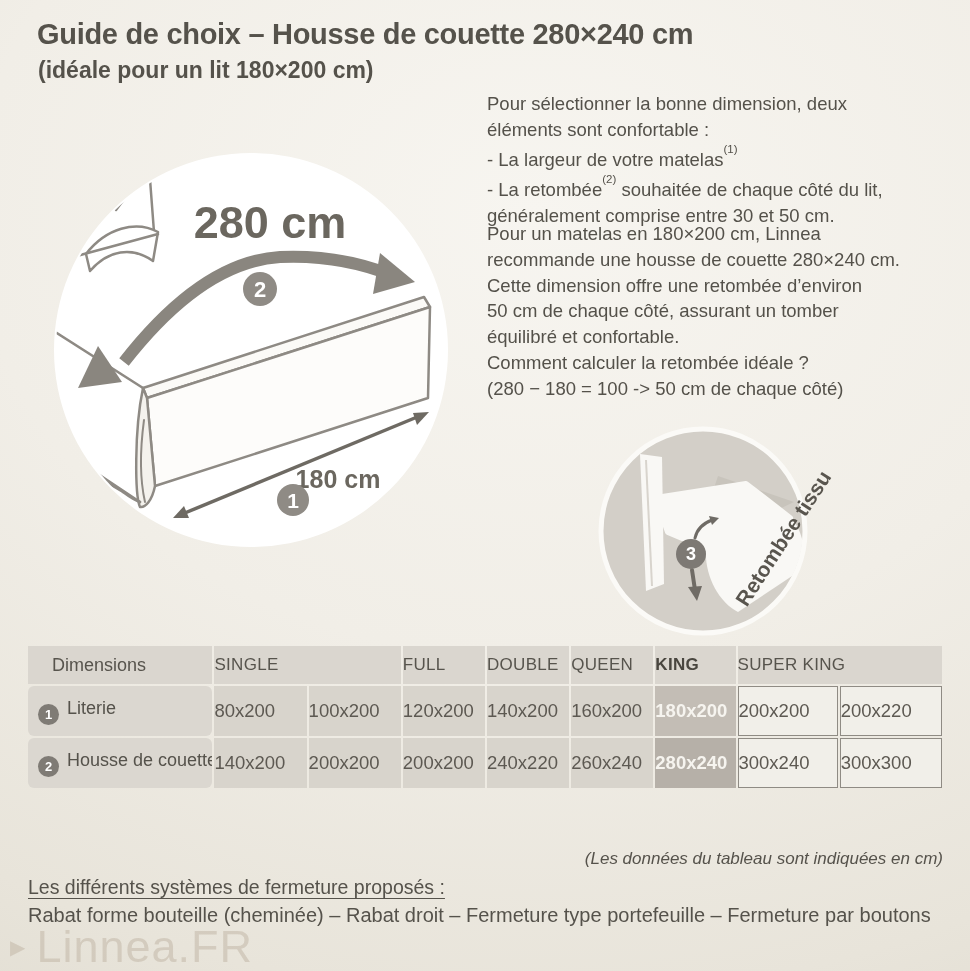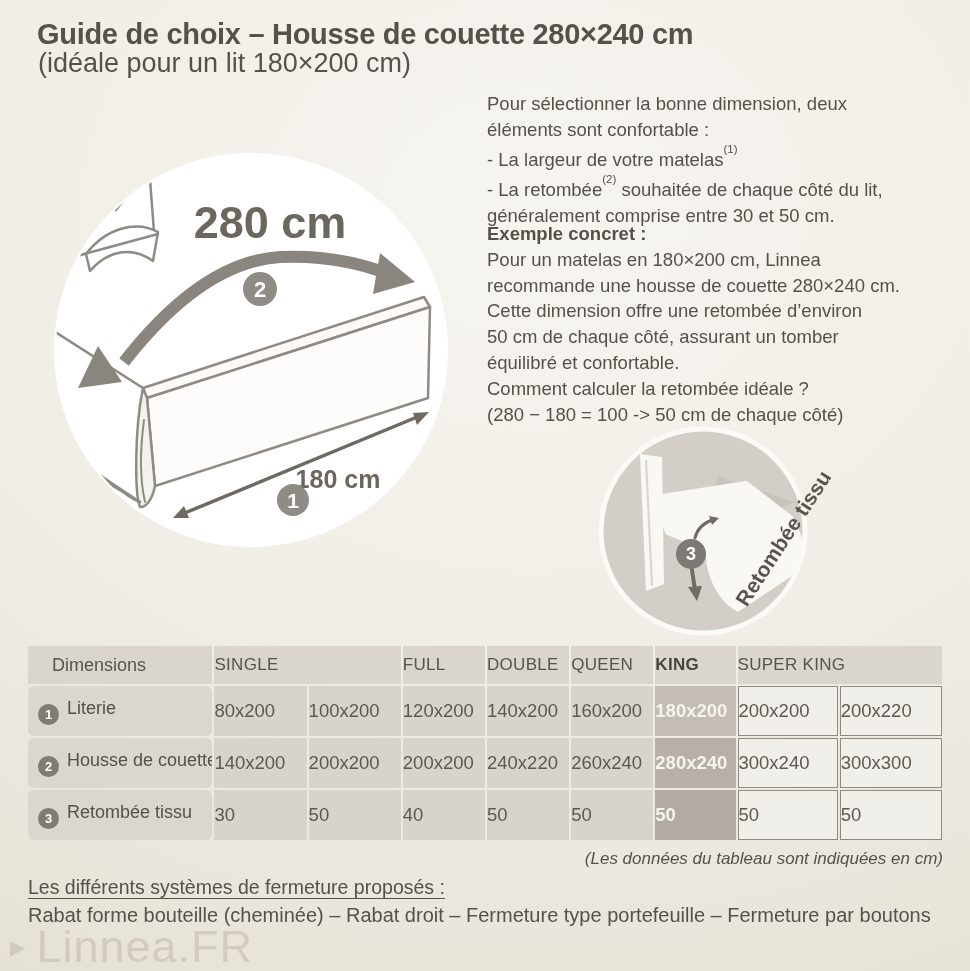--- a/index.html
+++ b/index.html
@@ -10,21 +10,21 @@
     overflow:hidden;
   }
   .canvas {
     position:relative; width:970px; height:971px; overflow:hidden;
     background: radial-gradient(120% 95% at 55% 22%, #f7f5f0 0%, #f1eee7 48%, #e8e4da 85%, #e2ded3 100%);
   }
   .abs { position:absolute; }
 
   
   .title { left:37px; top:18px; font-size:29px; font-weight:700; color:#55524b; letter-spacing:-0.3px; }
-  .subtitle { left:38px; top:48px; font-size:27px; font-weight:400; color:#55524b; }
+  .subtitle { left:38px; top:57px; font-size:23px; font-weight:700; color:#55524b; }
 
   
   .intro { left:487px; top:91px; width:472px; font-size:18.5px; line-height:25.8px; }
   .example { left:487px; top:221px; width:472px; font-size:18.5px; line-height:25.8px; }
   .preline { white-space:pre-line; }
   .example .heading { font-weight:700; }
   sup.note-sup { font-size:11.5px; position:relative; top:-6px; }
 
   
   .diagram-main { left:32px; top:136px; width:436px; height:436px; }
@@ -129,21 +129,20 @@
 
   <div class="abs intro">
     <div class="preline">Pour sélectionner la bonne dimension, deux
 éléments sont confortable :</div>
     <div><span>- La largeur de votre matelas</span><sup class="note-sup">(1)</sup></div>
     <div><span>- La retombée</span><sup class="note-sup">(2)</sup><span class="preline"> souhaitée de chaque côté du lit,
 généralement comprise entre 30 et 50 cm.</span></div>
   </div>
 
   <div class="abs example">
-    <div class="heading">Exemple concret :</div>
     <div class="preline">Pour un matelas en 180×200 cm, Linnea
 recommande une housse de couette 280×240 cm.
 Cette dimension offre une retombée d’environ
 50 cm de chaque côté, assurant un tomber
 équilibré et confortable.
 Comment calculer la retombée idéale ?
 (280 − 180 = 100 -&gt; 50 cm de chaque côté)</div>
   </div>
 
   <svg class="abs diagram-drop" viewBox="0 0 210 210" width="210" height="210">
@@ -212,31 +211,20 @@
         <th class="rowlabel"><span class="badge">2</span><span>Housse de couette</span></th>
         <td>140x200</td>
         <td>200x200</td>
         <td>200x200</td>
         <td>240x220</td>
         <td>260x240</td>
         <td class="hl">280x240</td>
         <td class="sk">300x240</td>
         <td class="sk">300x300</td>
       </tr>
-      <tr class="r3">
-        <th class="rowlabel"><span class="badge">3</span><span>Retombée tissu</span></th>
-        <td>30</td>
-        <td>50</td>
-        <td>40</td>
-        <td>50</td>
-        <td>50</td>
-        <td class="hl">50</td>
-        <td class="sk">50</td>
-        <td class="sk">50</td>
-      </tr>
     </tbody>
   </table>
 
   <div class="abs table-note">(Les données du tableau sont indiquées en cm)</div>
   <div class="abs closures-heading">Les différents systèmes de fermeture proposés :</div>
   <div class="abs closures-list">Rabat forme bouteille (cheminée) – Rabat droit – Fermeture type portefeuille – Fermeture par boutons</div>
 
   <div class="abs watermark">
     <span class="tri">▶</span>
     <span>Linnea.FR</span>

